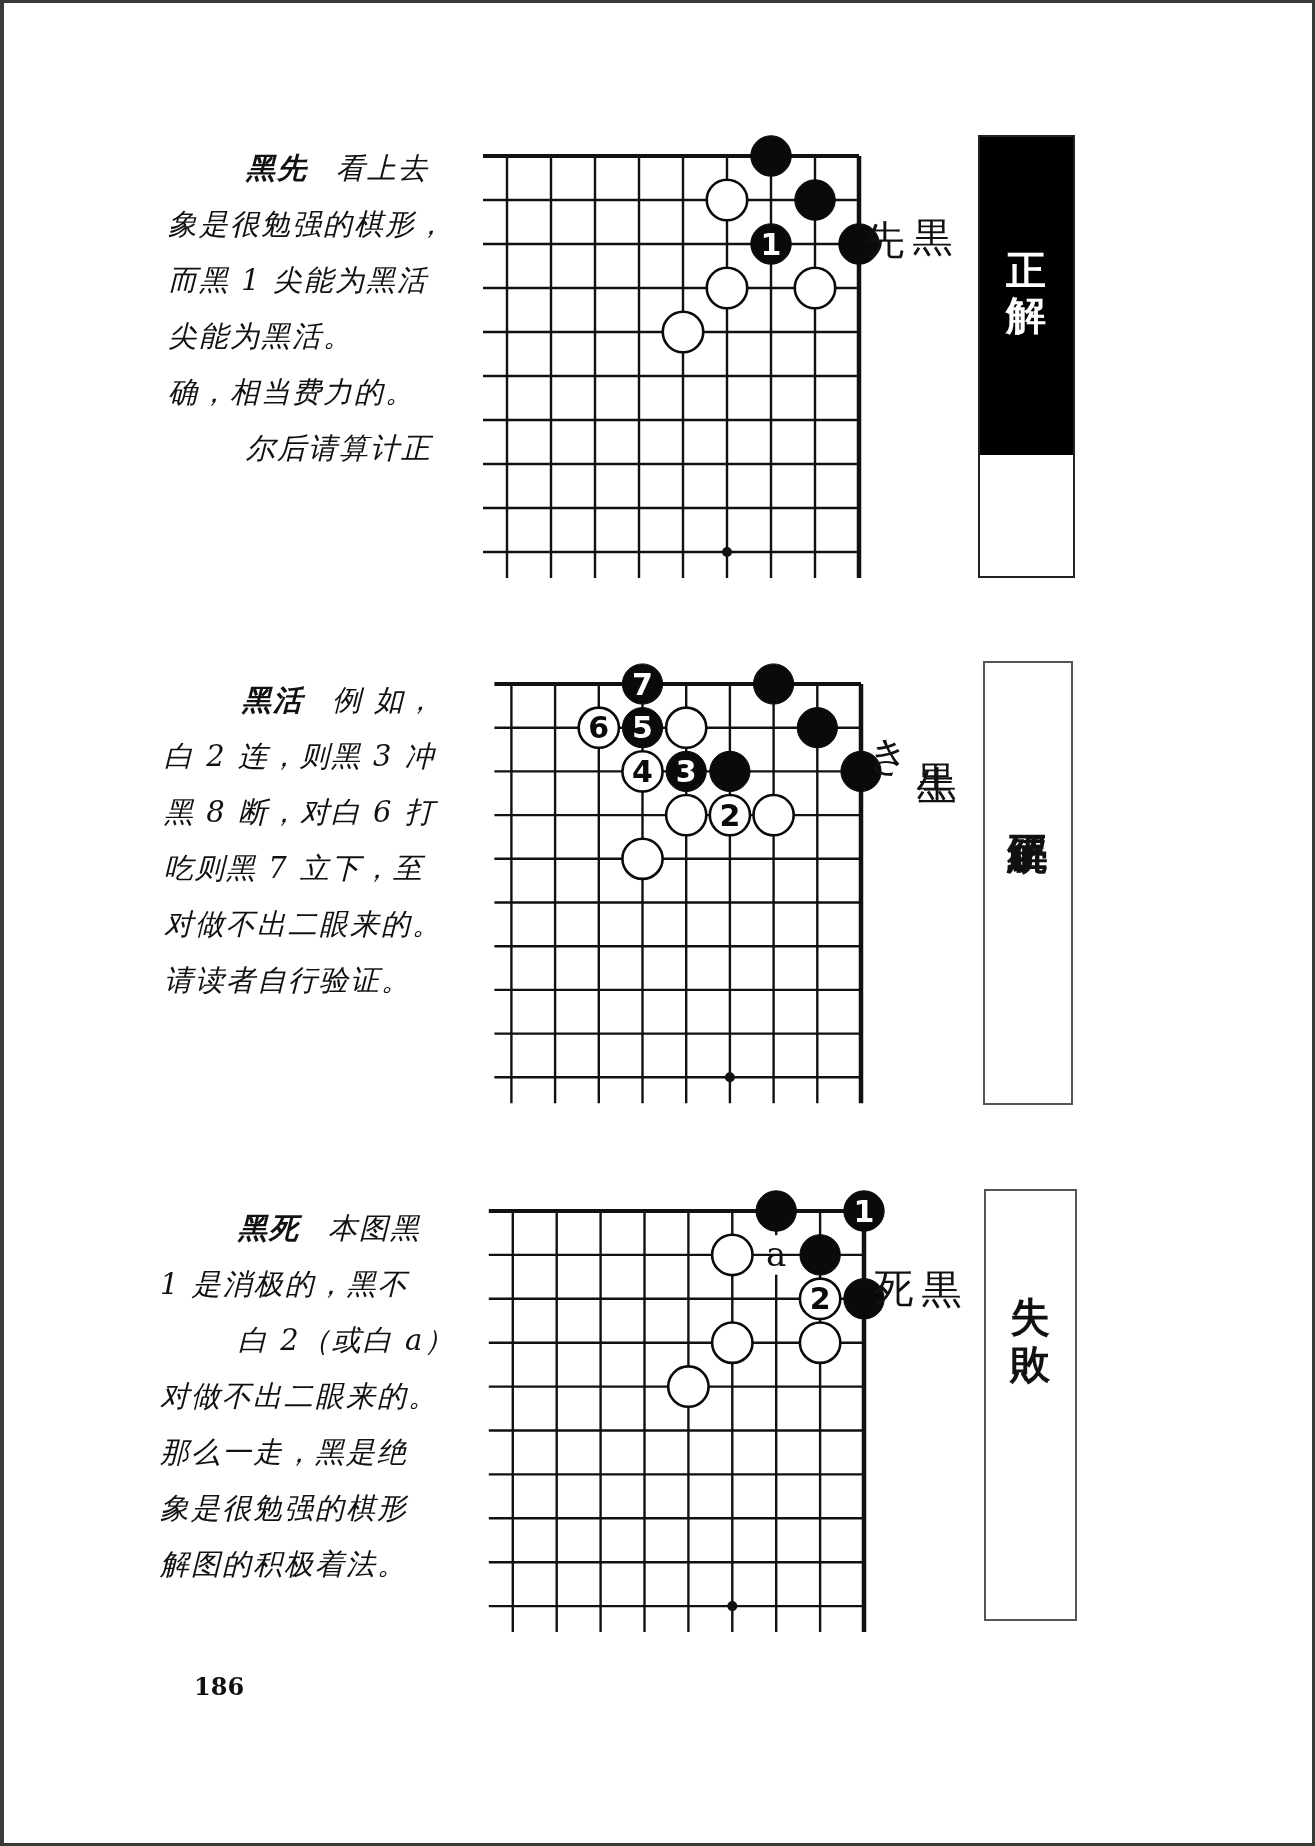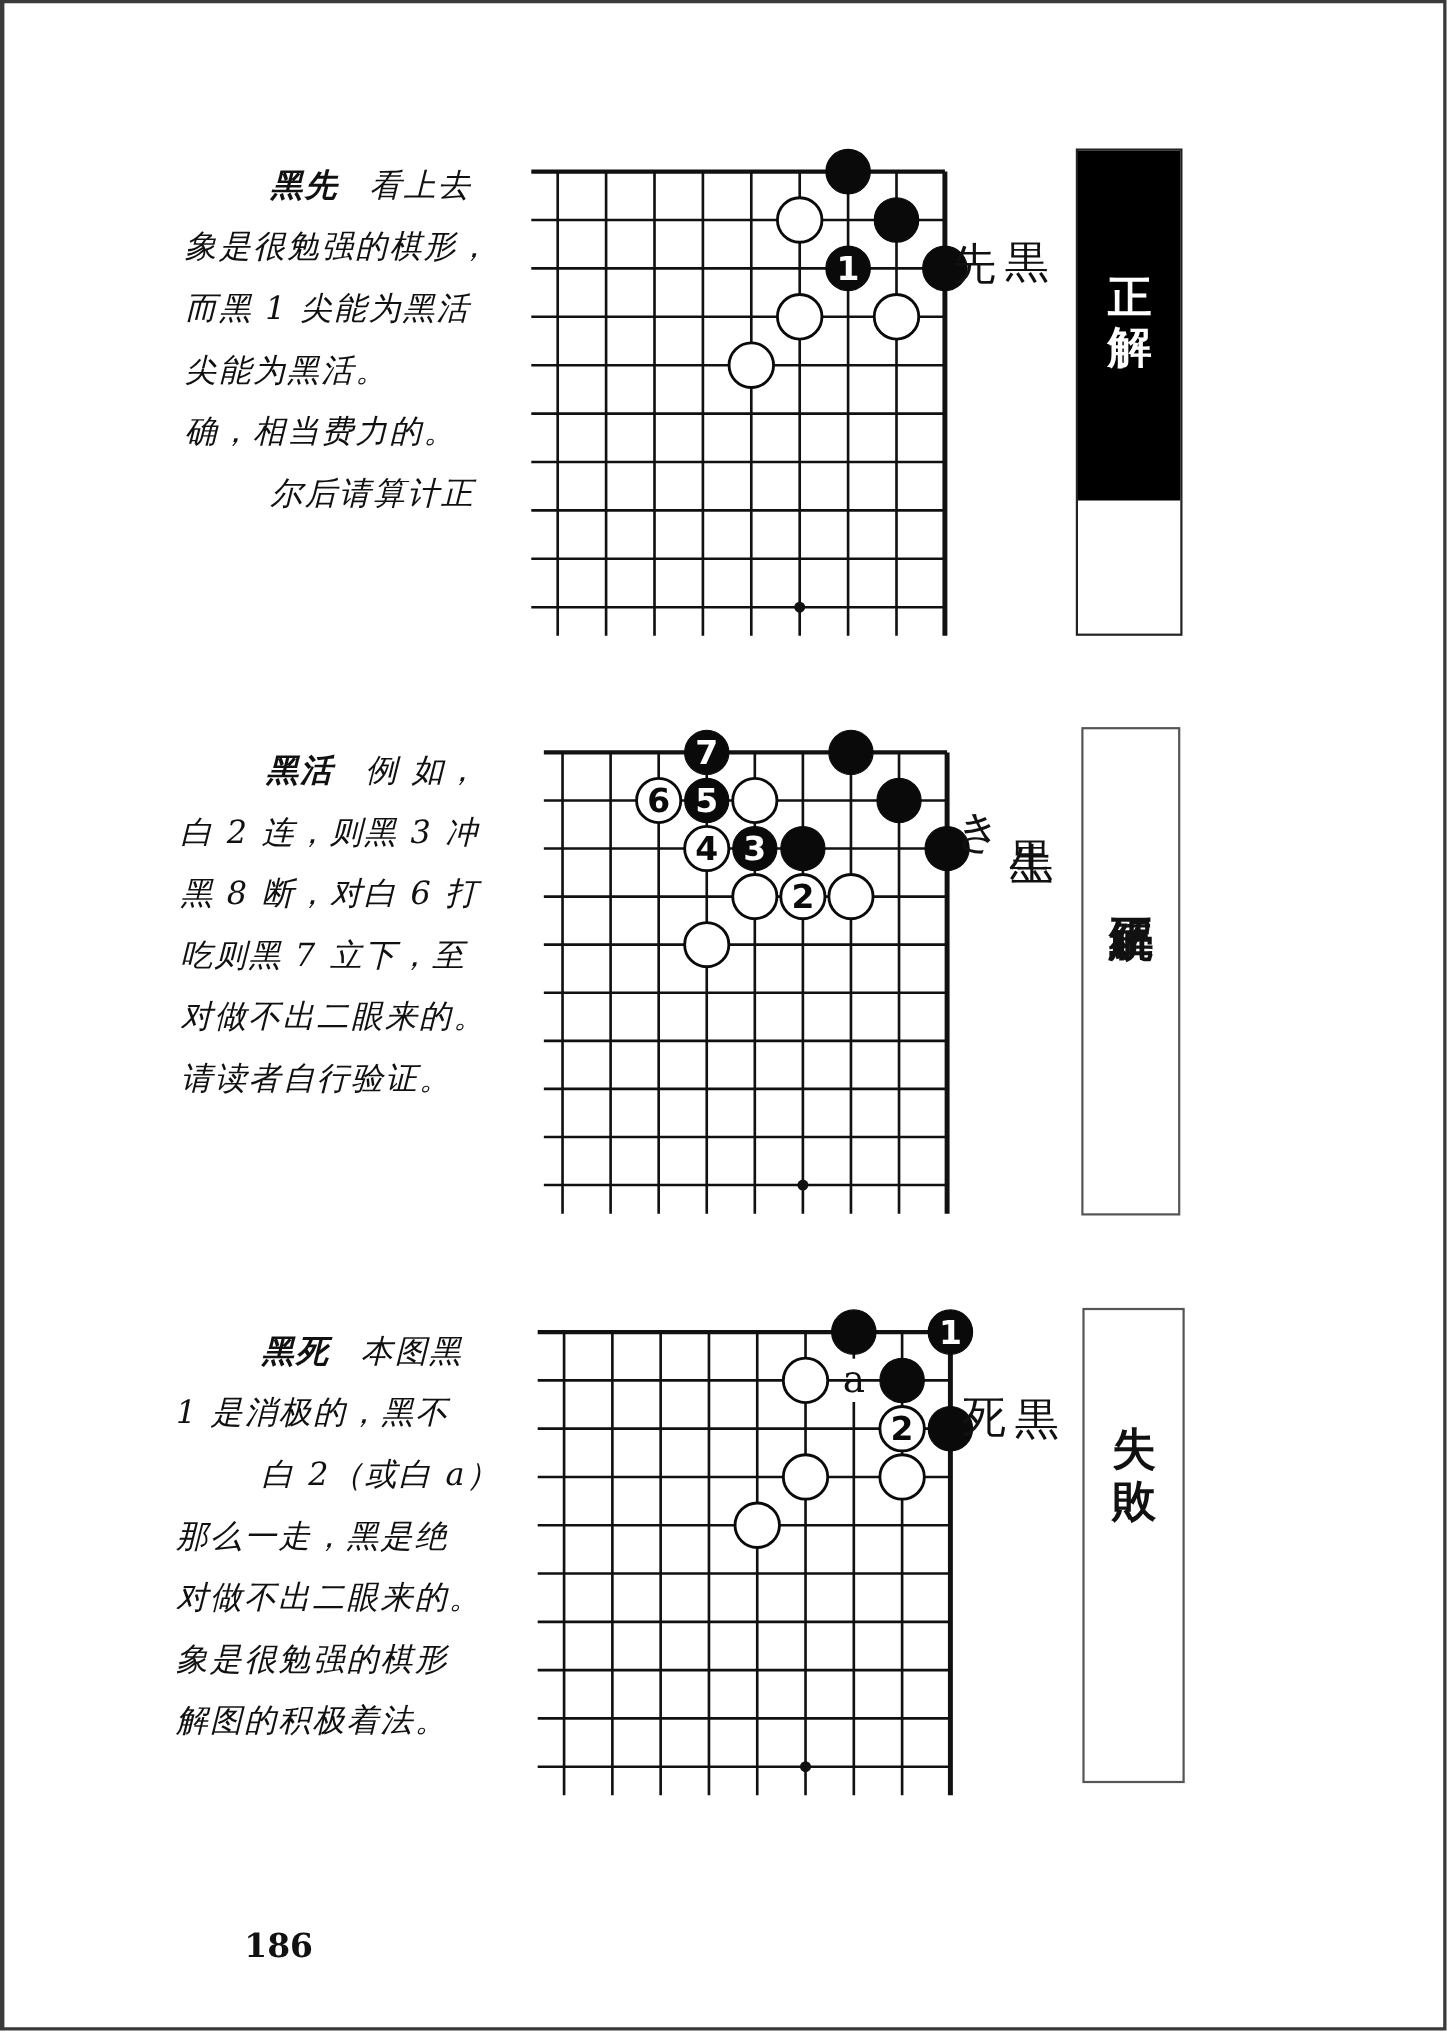--- a/index.html
+++ b/index.html
@@ -37,23 +37,23 @@
   .panel .fill { position: absolute; left: 0; right: 0; top: 0; background: #000; }
   .panel .title {
     position: absolute; left: 0; right: 0;
     font-family: "DejaVu Sans", "Liberation Sans", sans-serif;
     font-weight: bold; font-size: 40px; line-height: 48px;
     text-align: center; writing-mode: vertical-rl; text-orientation: upright;
     margin: 0 auto; width: 48px;
   }
   .panel .title.inverse { color: #fff; }
   .page-number {
-    position: absolute; left: 194px; top: 1752px;
+    position: absolute; left: 194px; top: 1672px;
     font-family: "DejaVu Serif", "Liberation Serif", serif;
-    font-weight: bold; font-size: 30px; margin-left: 28px;
+    font-weight: bold; font-size: 24px;
   }
 </style>
 </head>
 <body>
 
 <div class="frame"></div>
 
 <section class="problem">
   <div class="text-block" style="left:168px; top:140px;">
       <span class="line indent"><span class="lead">黑先</span><span>看上去</span></span>
@@ -208,22 +208,22 @@
   <div class="panel" style="left:983px; top:661px; width:90px; height:444px; border-color:#555;">
     <div class="title" style="top:60px; height:160px;">正解続</div>
   </div>
 </section>
 
 <section class="problem">
   <div class="text-block" style="left:160px; top:1200px;">
       <span class="line indent"><span class="lead">黑死</span><span>本图黑</span></span>
       <span class="line"><span> 1 是消极的，黑不</span></span>
       <span class="line indent"><span>白 2（或白 a）</span></span>
+      <span class="line"><span>对做不出二眼来的。</span></span>
       <span class="line"><span>那么一走，黑是绝</span></span>
-      <span class="line"><span>对做不出二眼来的。</span></span>
       <span class="line"><span>象是很勉强的棋形</span></span>
       <span class="line"><span>解图的积极着法。</span></span>
     </div>
   <div class="board" style="left:0; top:0;">
       <svg width="1315" height="1846" viewBox="0 0 1315 1846" style="position: absolute; left: 0px; top: 0px;">
         <g>
           <line x1="488.79999999999995" y1="1211" x2="864" y2="1211" stroke="#111" stroke-width="4"></line>
           <line x1="488.79999999999995" y1="1254.9" x2="864" y2="1254.9" stroke="#111" stroke-width="2.4"></line>
           <line x1="488.79999999999995" y1="1298.8" x2="864" y2="1298.8" stroke="#111" stroke-width="2.4"></line>
           <line x1="488.79999999999995" y1="1342.7" x2="864" y2="1342.7" stroke="#111" stroke-width="2.4"></line>

